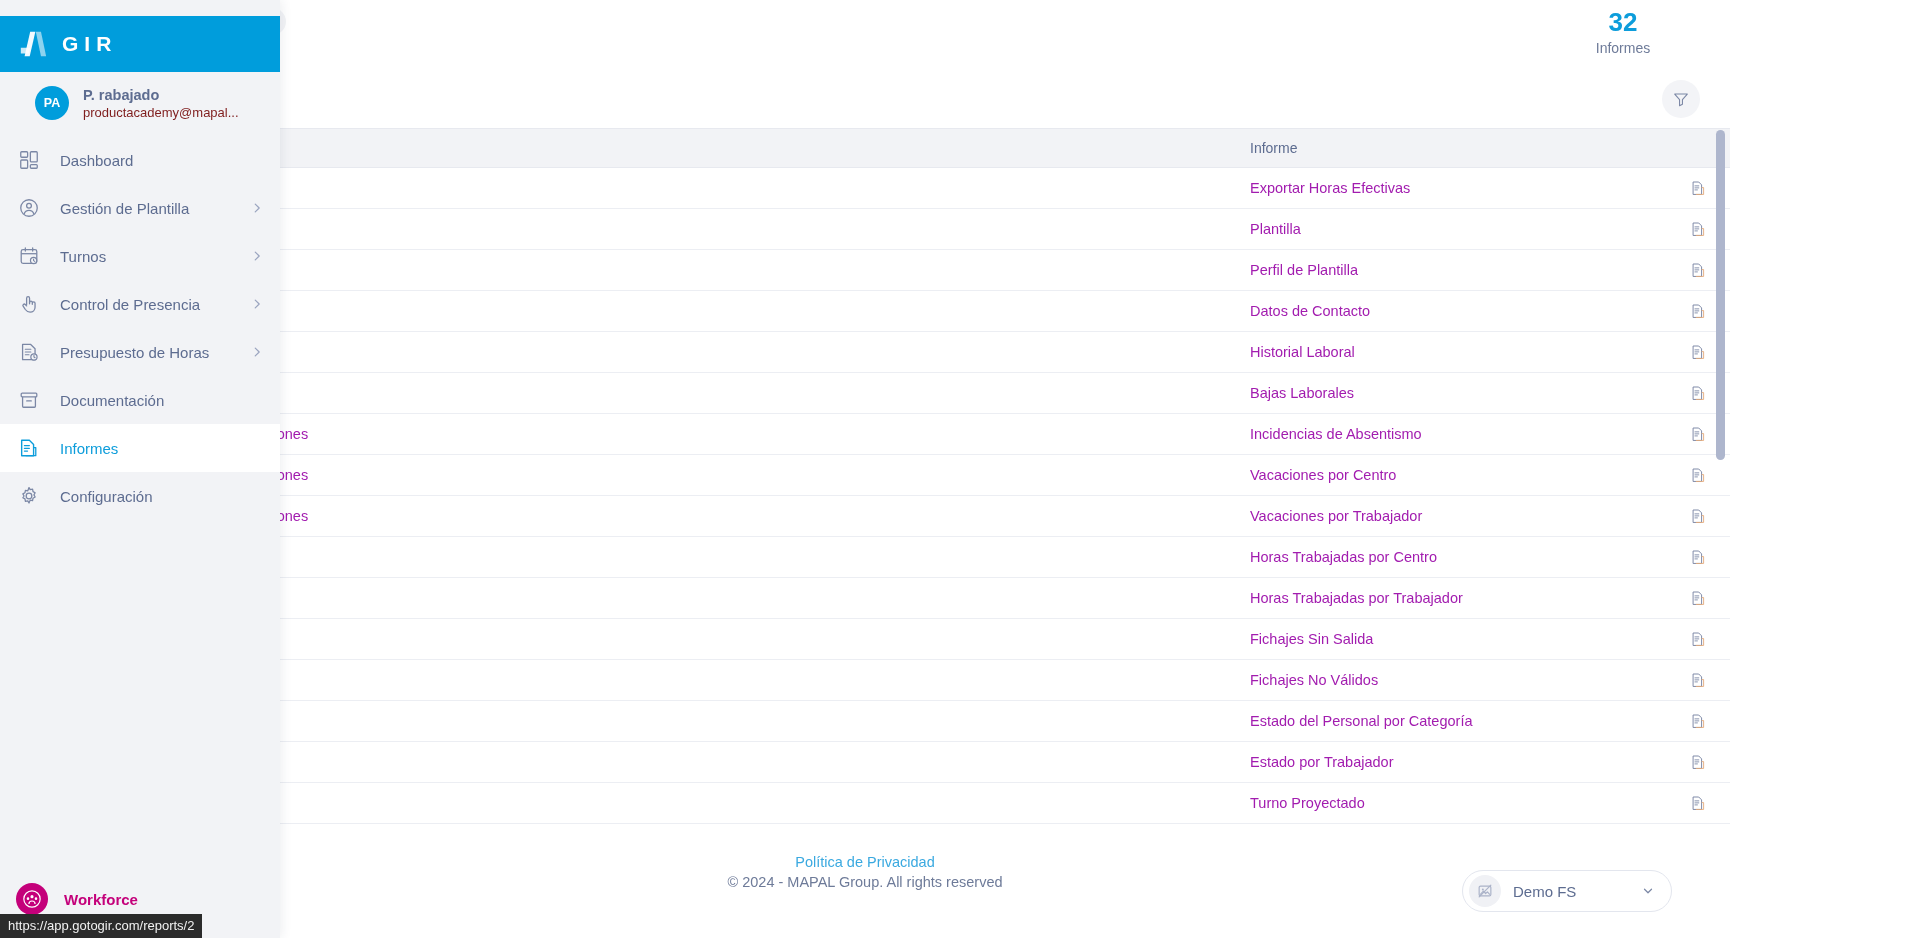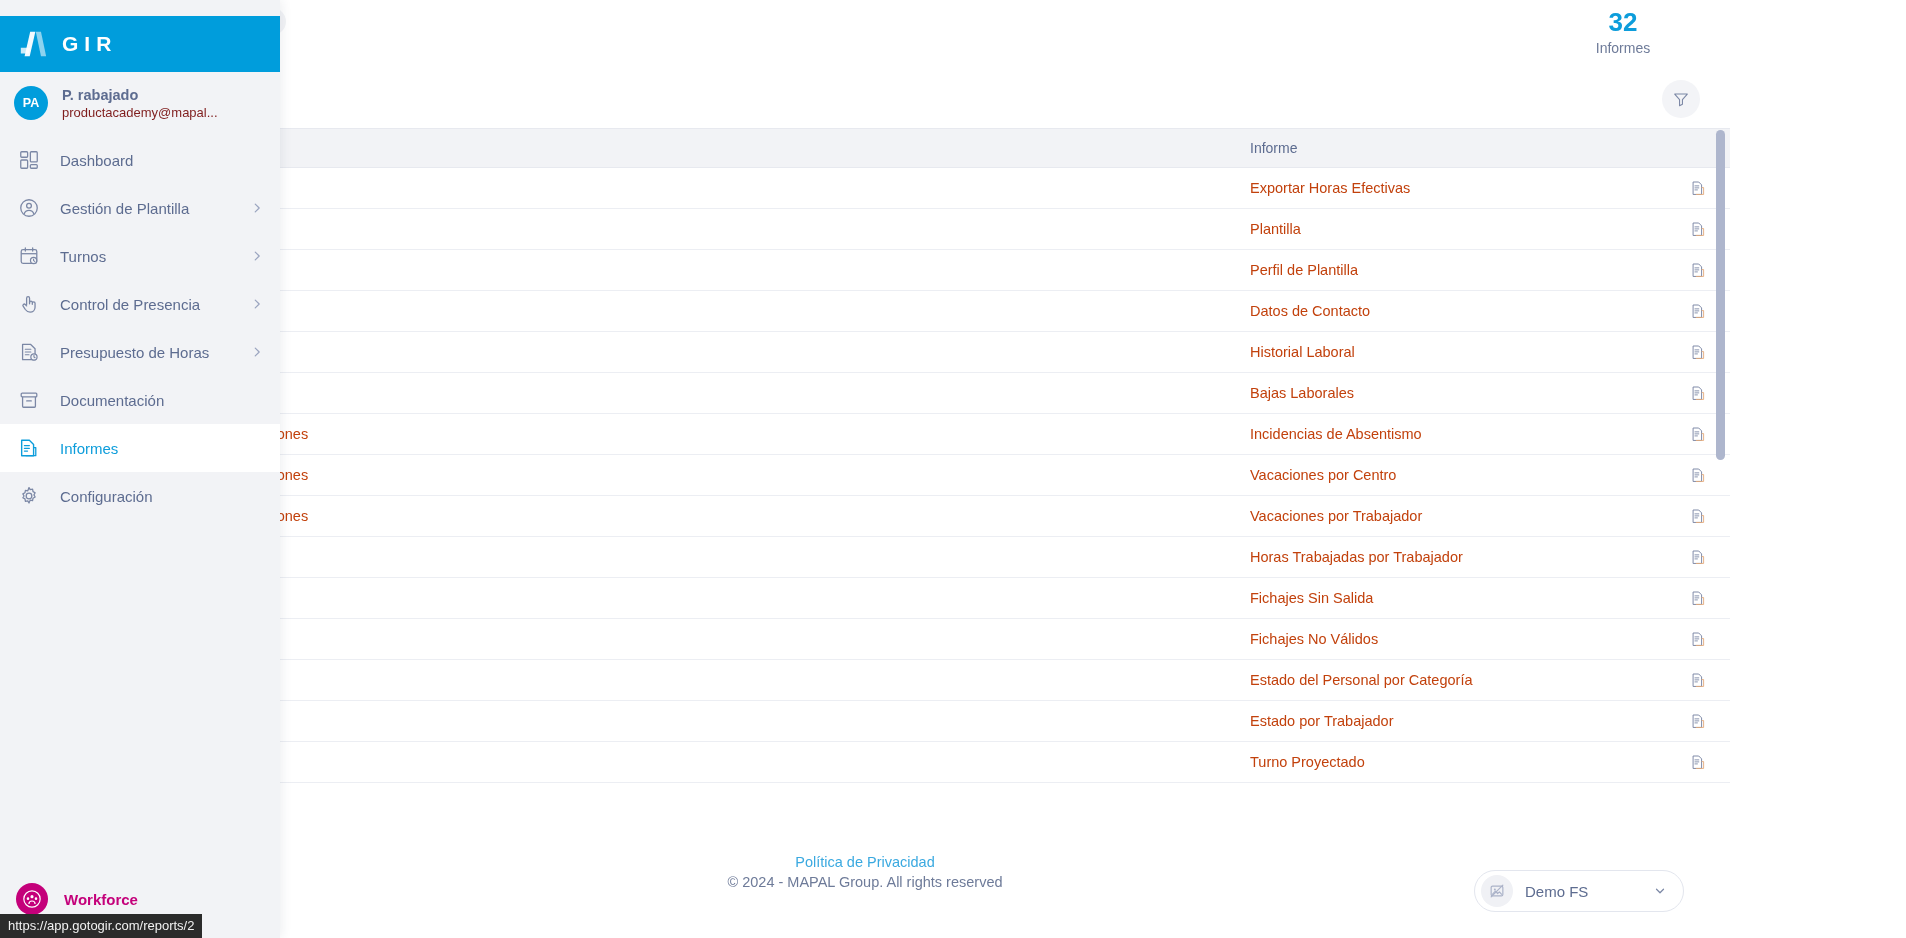--- a/index.html
+++ b/index.html
@@ -134,21 +134,21 @@
   .trow {
     display: flex;
     align-items: center;
     height: 41px;
     border-bottom: 1px solid #eceef3;
     background: #ffffff;
     cursor: pointer;
   }
   .cell {
     font-size: 14.5px;
-    color: #c2410c;
+    color: #a21caf;
     padding-left: 24px;
     white-space: nowrap;
     overflow: hidden;
     text-overflow: ellipsis;
   }
   .cell-chevron {
     width: 66px; flex: none;
     display: flex; align-items: center;
     padding-left: 22px;
     color: #9aa4bf;
@@ -190,21 +190,21 @@
     display: block;
     cursor: pointer;
   }
   .copyright {
     font-size: 14.5px;
     color: #6e7b99;
     margin-top: 4px;
   }
   .company-picker {
     position: absolute;
-    right: 46px;
+    right: 58px;
     top: 32px;
     height: 42px;
     min-width: 210px;
     border: 1px solid #e3e6ee;
     border-radius: 21px;
     background: #ffffff;
     display: flex;
     align-items: center;
     gap: 12px;
     padding: 0 16px 0 6px;
@@ -254,20 +254,21 @@
   }
 
   .drawer-user {
     height: 62px;
     flex: none;
     display: flex;
     align-items: center;
     gap: 14px;
     padding: 0 14px 0 14px;
     cursor: pointer;
+    margin-left: 21px;
   }
   .avatar {
     width: 34px; height: 34px;
     border-radius: 50%;
     background: #009ddc;
     color: #ffffff;
     font-size: 12.5px;
     font-weight: bold;
     display: flex;
     align-items: center;
@@ -524,20 +525,32 @@
               <svg width="17" height="17" viewBox="0 0 22 22">
                 <path d="M4 2.6h7.3L15 6.3v12.4H4z" fill="none" stroke="#7b87a5" stroke-width="1.25" stroke-linejoin="round"></path>
                 <path d="M6.4 7.6h5M6.4 10.2h5M6.4 12.8h3.2" stroke="#7b87a5" stroke-width="1.15" stroke-linecap="round"></path>
                 <path d="M15 9.8h2.6v8.9H7.6" fill="none" stroke="#e3a97a" stroke-width="1.15" stroke-linejoin="round"></path>
               </svg>
             </div>
           </div>
           <div class="trow">
             <div class="cell cell-chevron"></div>
             <div class="cell cell-grupo">…rabajado</div>
+            <div class="cell cell-informe">Horas Trabajadas por Centro</div>
+            <div class="cell-action">
+              <svg width="17" height="17" viewBox="0 0 22 22">
+                <path d="M4 2.6h7.3L15 6.3v12.4H4z" fill="none" stroke="#7b87a5" stroke-width="1.25" stroke-linejoin="round"></path>
+                <path d="M6.4 7.6h5M6.4 10.2h5M6.4 12.8h3.2" stroke="#7b87a5" stroke-width="1.15" stroke-linecap="round"></path>
+                <path d="M15 9.8h2.6v8.9H7.6" fill="none" stroke="#e3a97a" stroke-width="1.15" stroke-linejoin="round"></path>
+              </svg>
+            </div>
+          </div>
+          <div class="trow">
+            <div class="cell cell-chevron"></div>
+            <div class="cell cell-grupo">…rabajado</div>
             <div class="cell cell-informe">Horas Trabajadas por Trabajador</div>
             <div class="cell-action">
               <svg width="17" height="17" viewBox="0 0 22 22">
                 <path d="M4 2.6h7.3L15 6.3v12.4H4z" fill="none" stroke="#7b87a5" stroke-width="1.25" stroke-linejoin="round"></path>
                 <path d="M6.4 7.6h5M6.4 10.2h5M6.4 12.8h3.2" stroke="#7b87a5" stroke-width="1.15" stroke-linecap="round"></path>
                 <path d="M15 9.8h2.6v8.9H7.6" fill="none" stroke="#e3a97a" stroke-width="1.15" stroke-linejoin="round"></path>
               </svg>
             </div>
           </div>
           <div class="trow">

